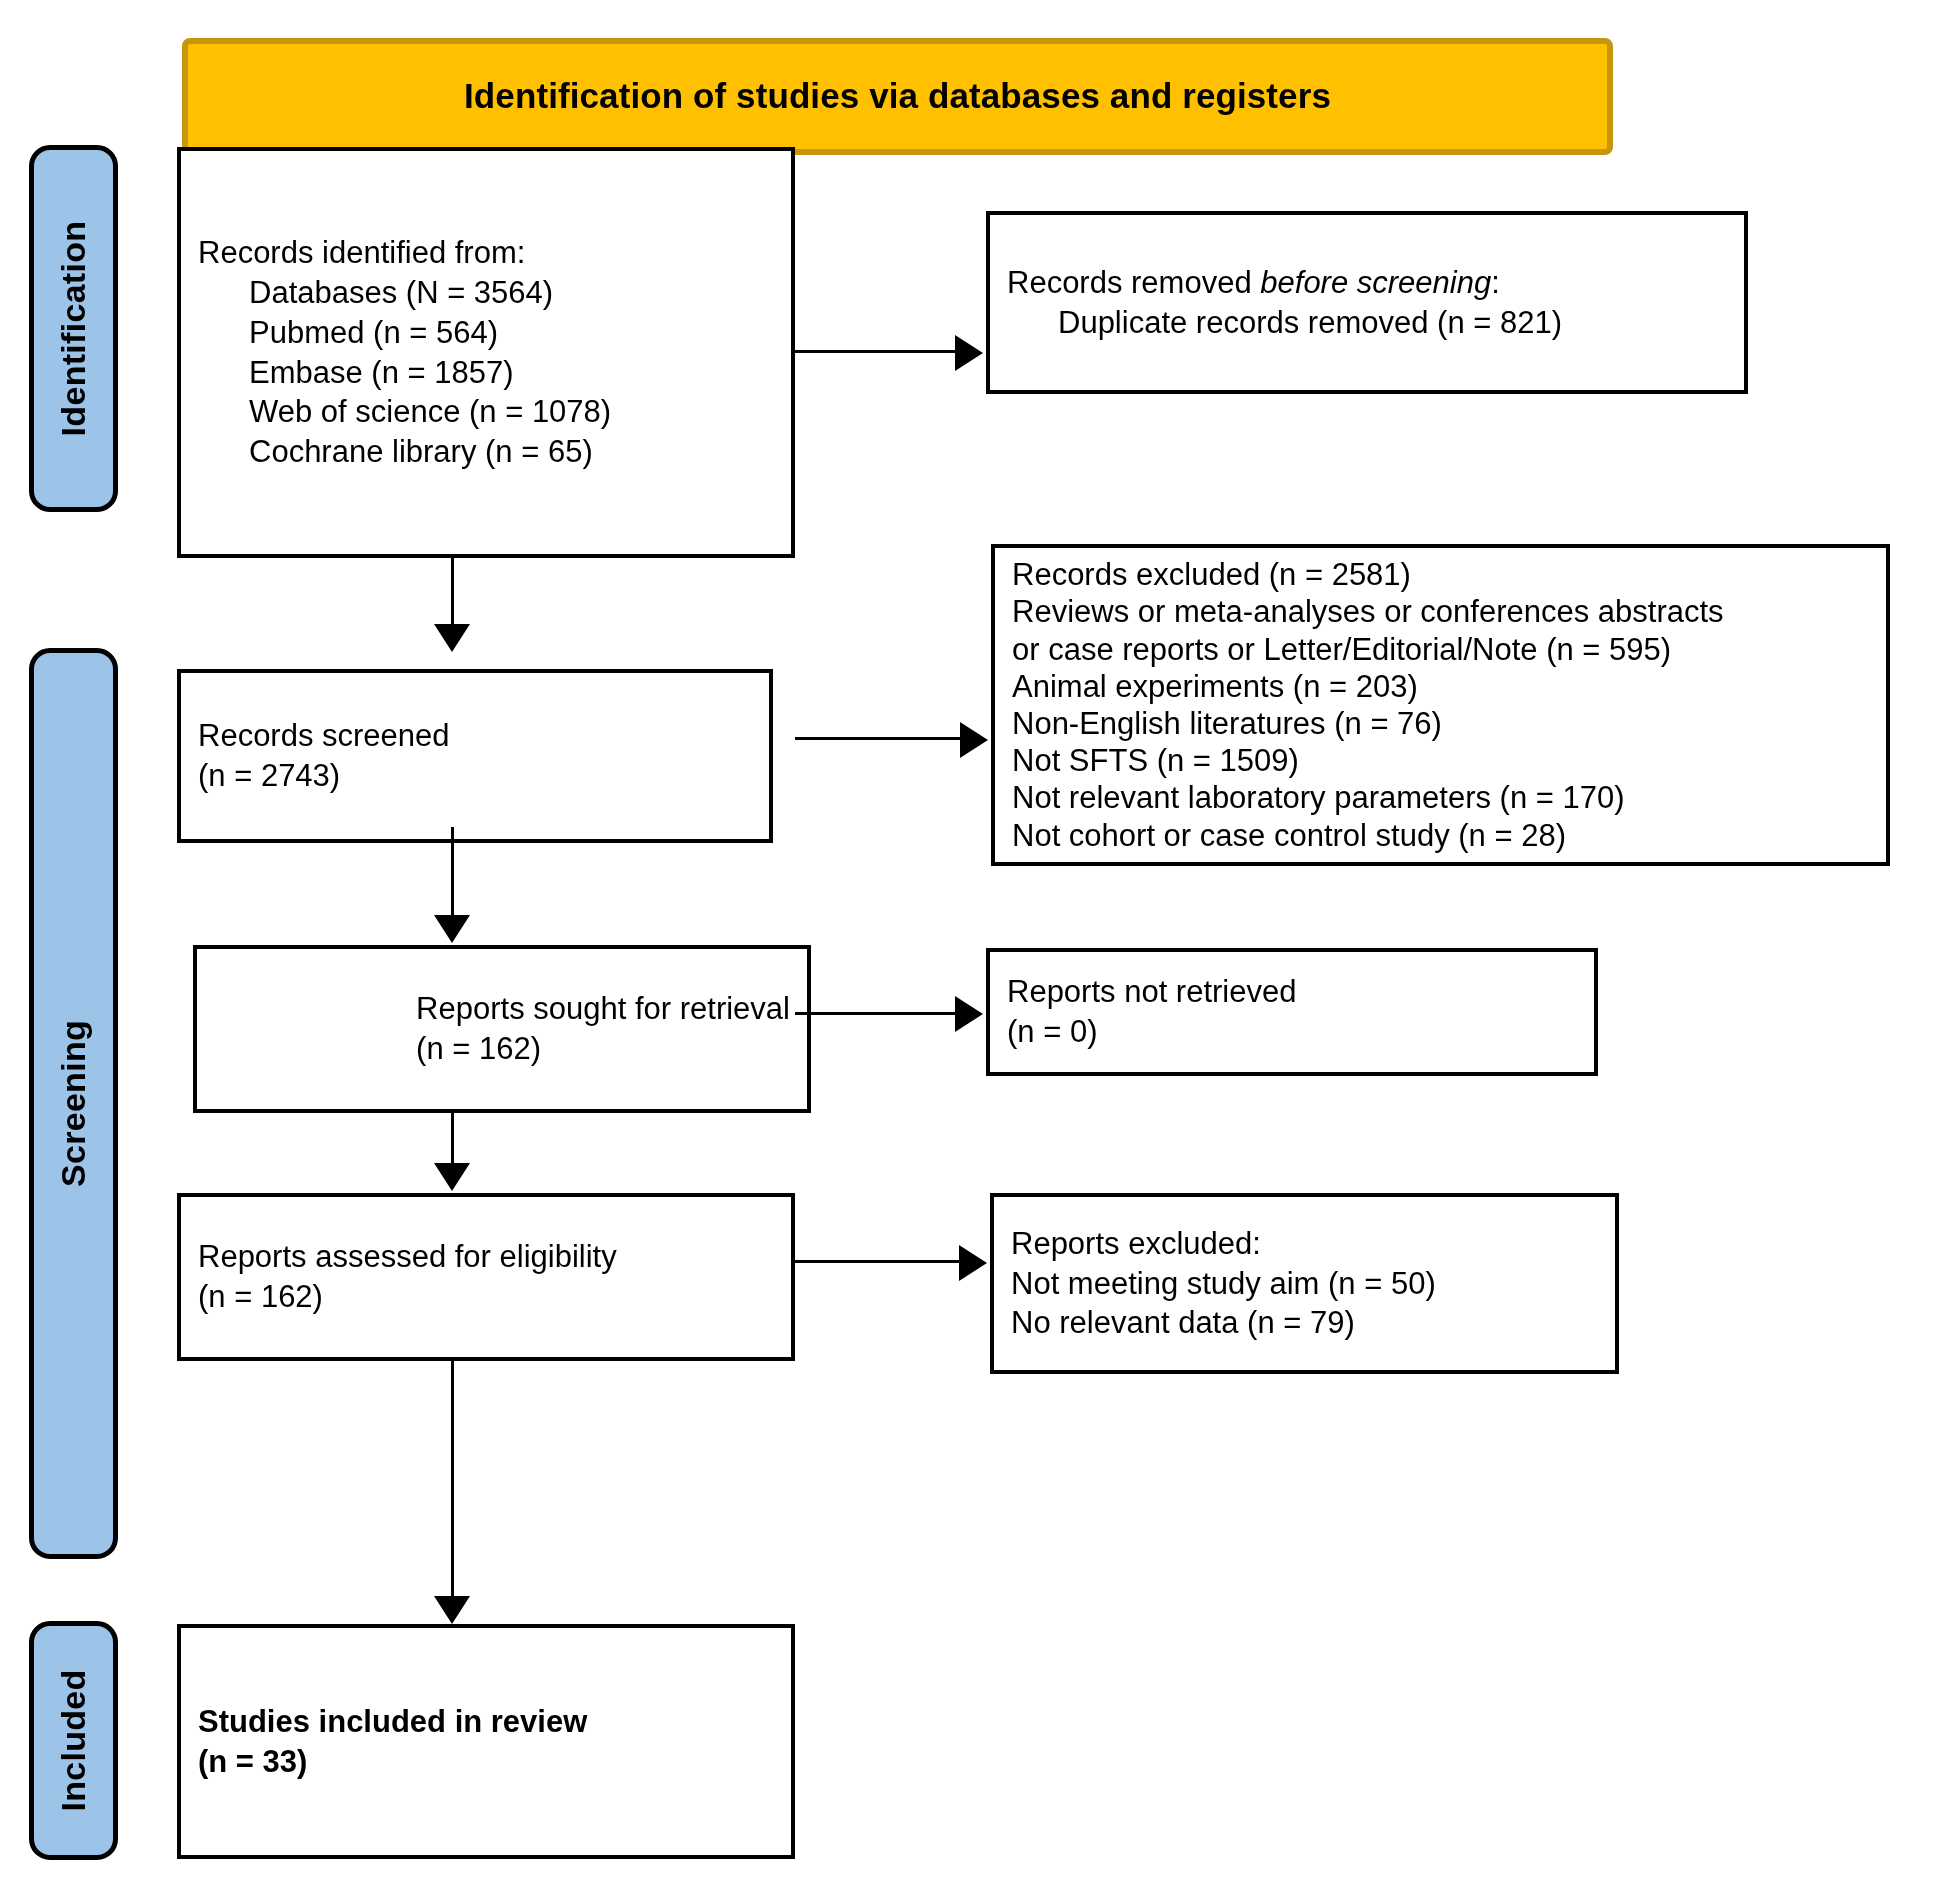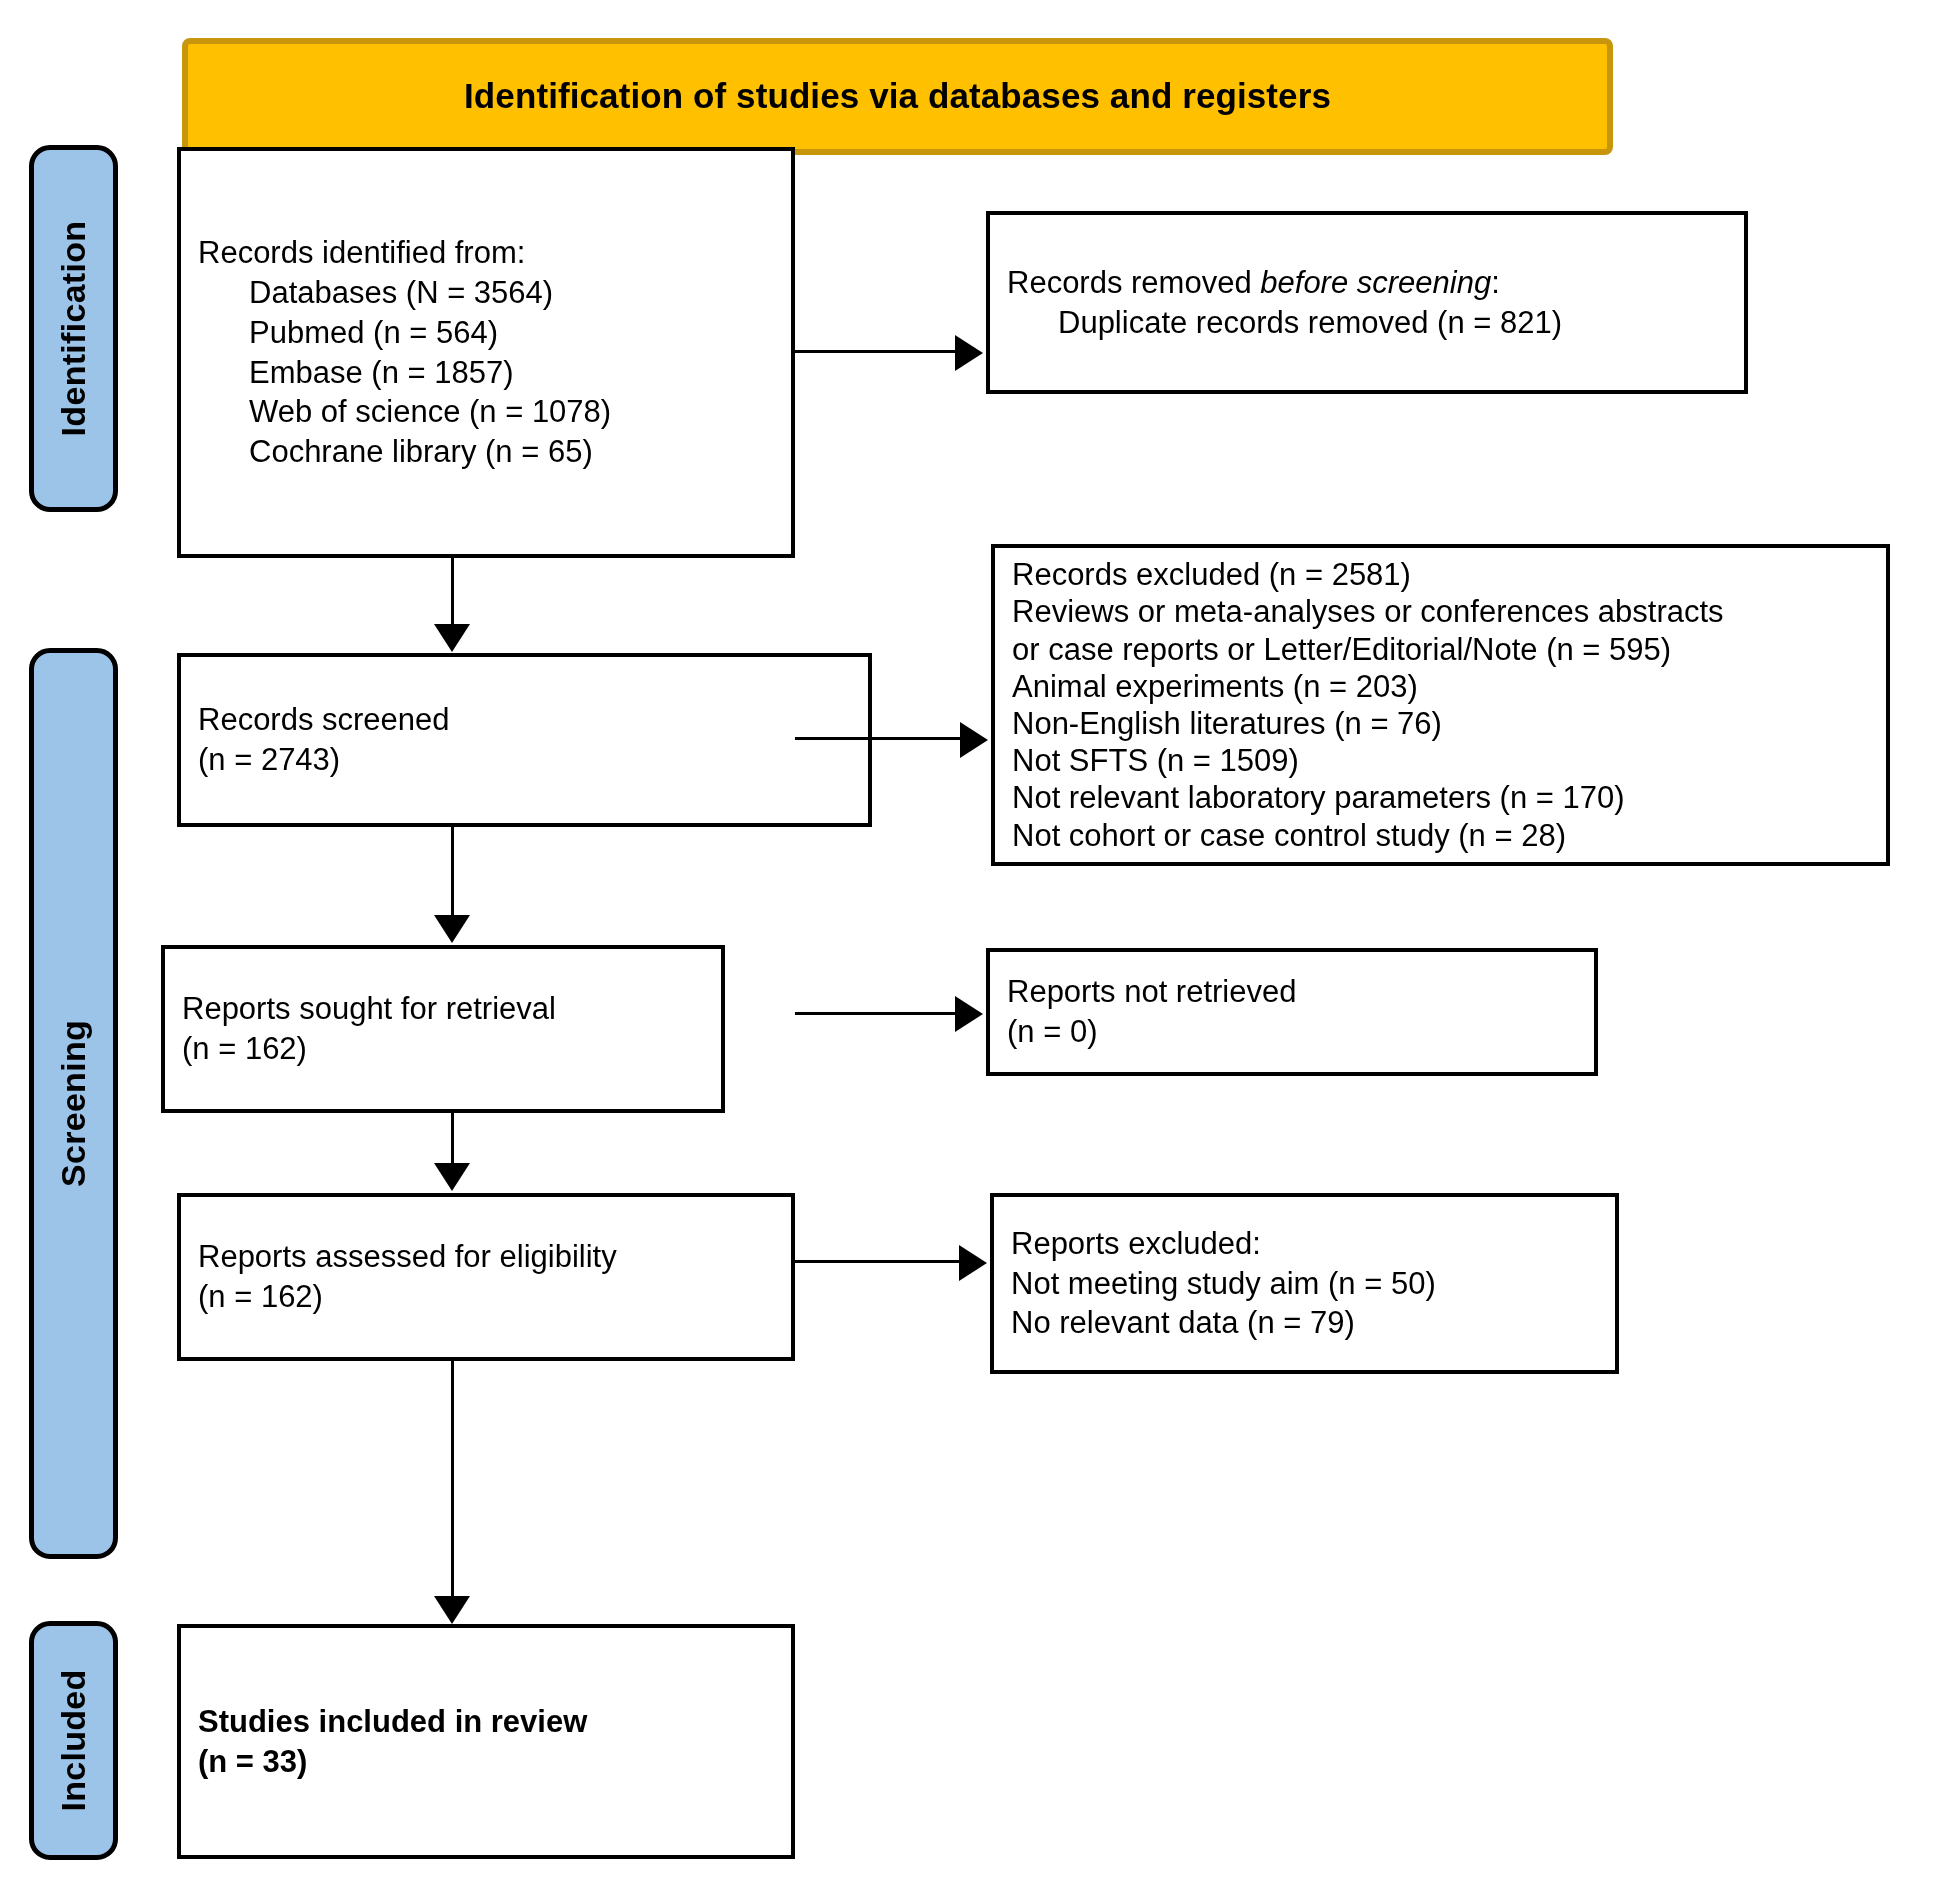--- a/index.html
+++ b/index.html
@@ -145,41 +145,41 @@
     </div>
   </div>
 
   <div class="box" style="left:986px; top:211px; width:762px; height:183px;justify-content:center;">
     <div class="box-body">
       <div class="ln"><span>Records removed </span><em>before screening</em><span>:</span></div>
       <div class="ln ind">Duplicate records removed (n = 821)</div>
     </div>
   </div>
 
-  <div class="box" style="left:177px; top:653px; width:695px; height:174px;">
+  <div class="box" style="left:177px; top:669px; width:596px; height:174px;">
     <div class="box-body">
       <div class="ln">Records screened</div>
       <div class="ln">(n = 2743)</div>
     </div>
   </div>
 
   <div class="box dense" style="left:991px; top:544px; width:899px; height:322px;">
     <div class="box-body">
       <div class="ln">Records excluded (n = 2581)</div>
       <div class="ln">Reviews or meta-analyses or conferences abstracts</div>
       <div class="ln">or case reports or Letter/Editorial/Note (n = 595)</div>
       <div class="ln">Animal experiments (n = 203)</div>
       <div class="ln">Non-English literatures (n = 76)</div>
       <div class="ln">Not SFTS (n = 1509)</div>
       <div class="ln">Not relevant laboratory parameters (n = 170)</div>
       <div class="ln">Not cohort or case control study (n = 28)</div>
     </div>
   </div>
 
-  <div class="box" style="left:161px; top:945px; width:564px; height:168px;">
+  <div class="box" style="left:193px; top:945px; width:618px; height:168px;align-items:flex-end;">
     <div class="box-body">
       <div class="ln">Reports sought for retrieval</div>
       <div class="ln">(n = 162)</div>
     </div>
   </div>
 
   <div class="box" style="left:986px; top:948px; width:612px; height:128px;">
     <div class="box-body">
       <div class="ln">Reports not retrieved</div>
       <div class="ln">(n = 0)</div>

